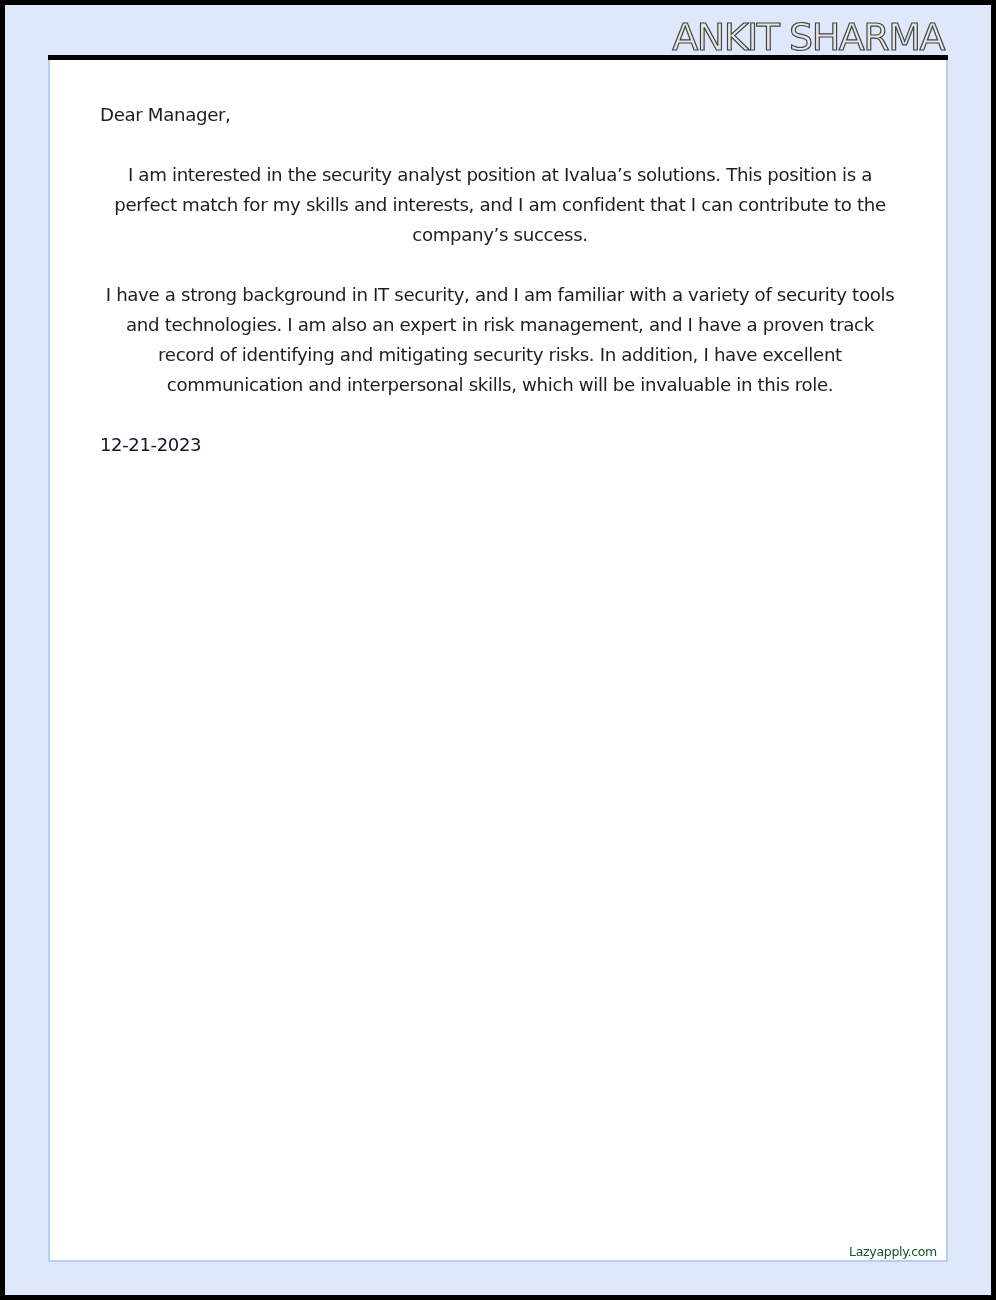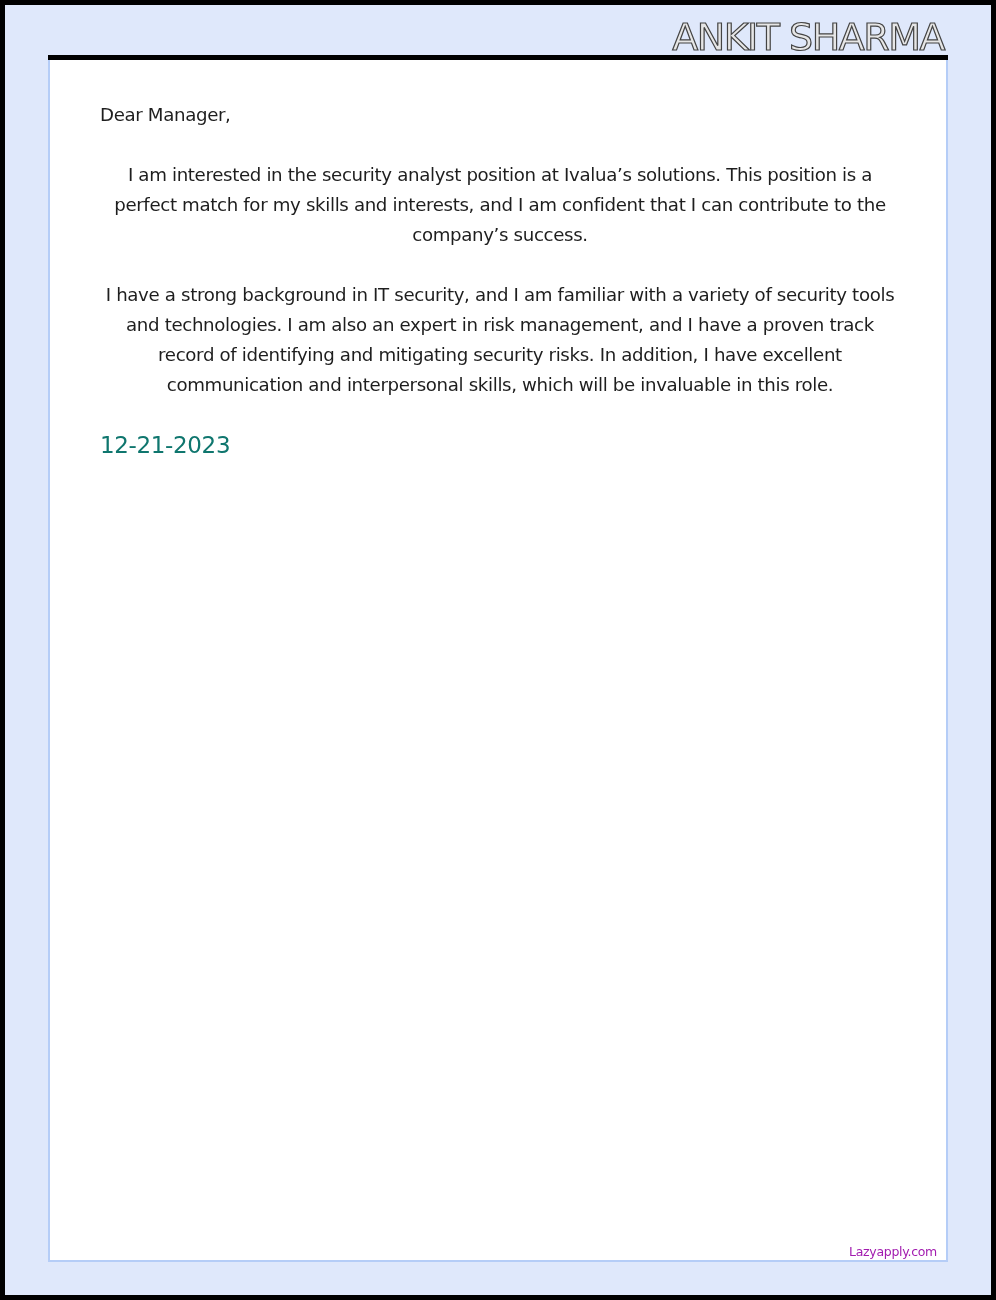--- a/index.html
+++ b/index.html
@@ -64,32 +64,32 @@
       margin-bottom: 30px;
     }
     .paragraph {
       margin-bottom: 30px;
       text-align: center;
     }
     .paragraph.last {
       margin-bottom: 10px;
     }
     .letter-date {
-      color: #0f766e;
-      font-size: 23px;
+      color: #0f172a;
+      font-size: 18px;
       line-height: 30px;
     }
     .footer-brand {
       position: absolute;
       right: 9px;
       bottom: 0px;
       font-family: "DejaVu Sans", sans-serif;
       font-size: 12.5px;
       line-height: 16px;
-      color: #a21caf;
+      color: #14532d;
       letter-spacing: -0.3px;
     }
   </style>
 </head>
 <body>
 
 <div class="page-frame">
   <div class="name-header">ANKIT SHARMA</div>
   <div class="header-rule"></div>
 

